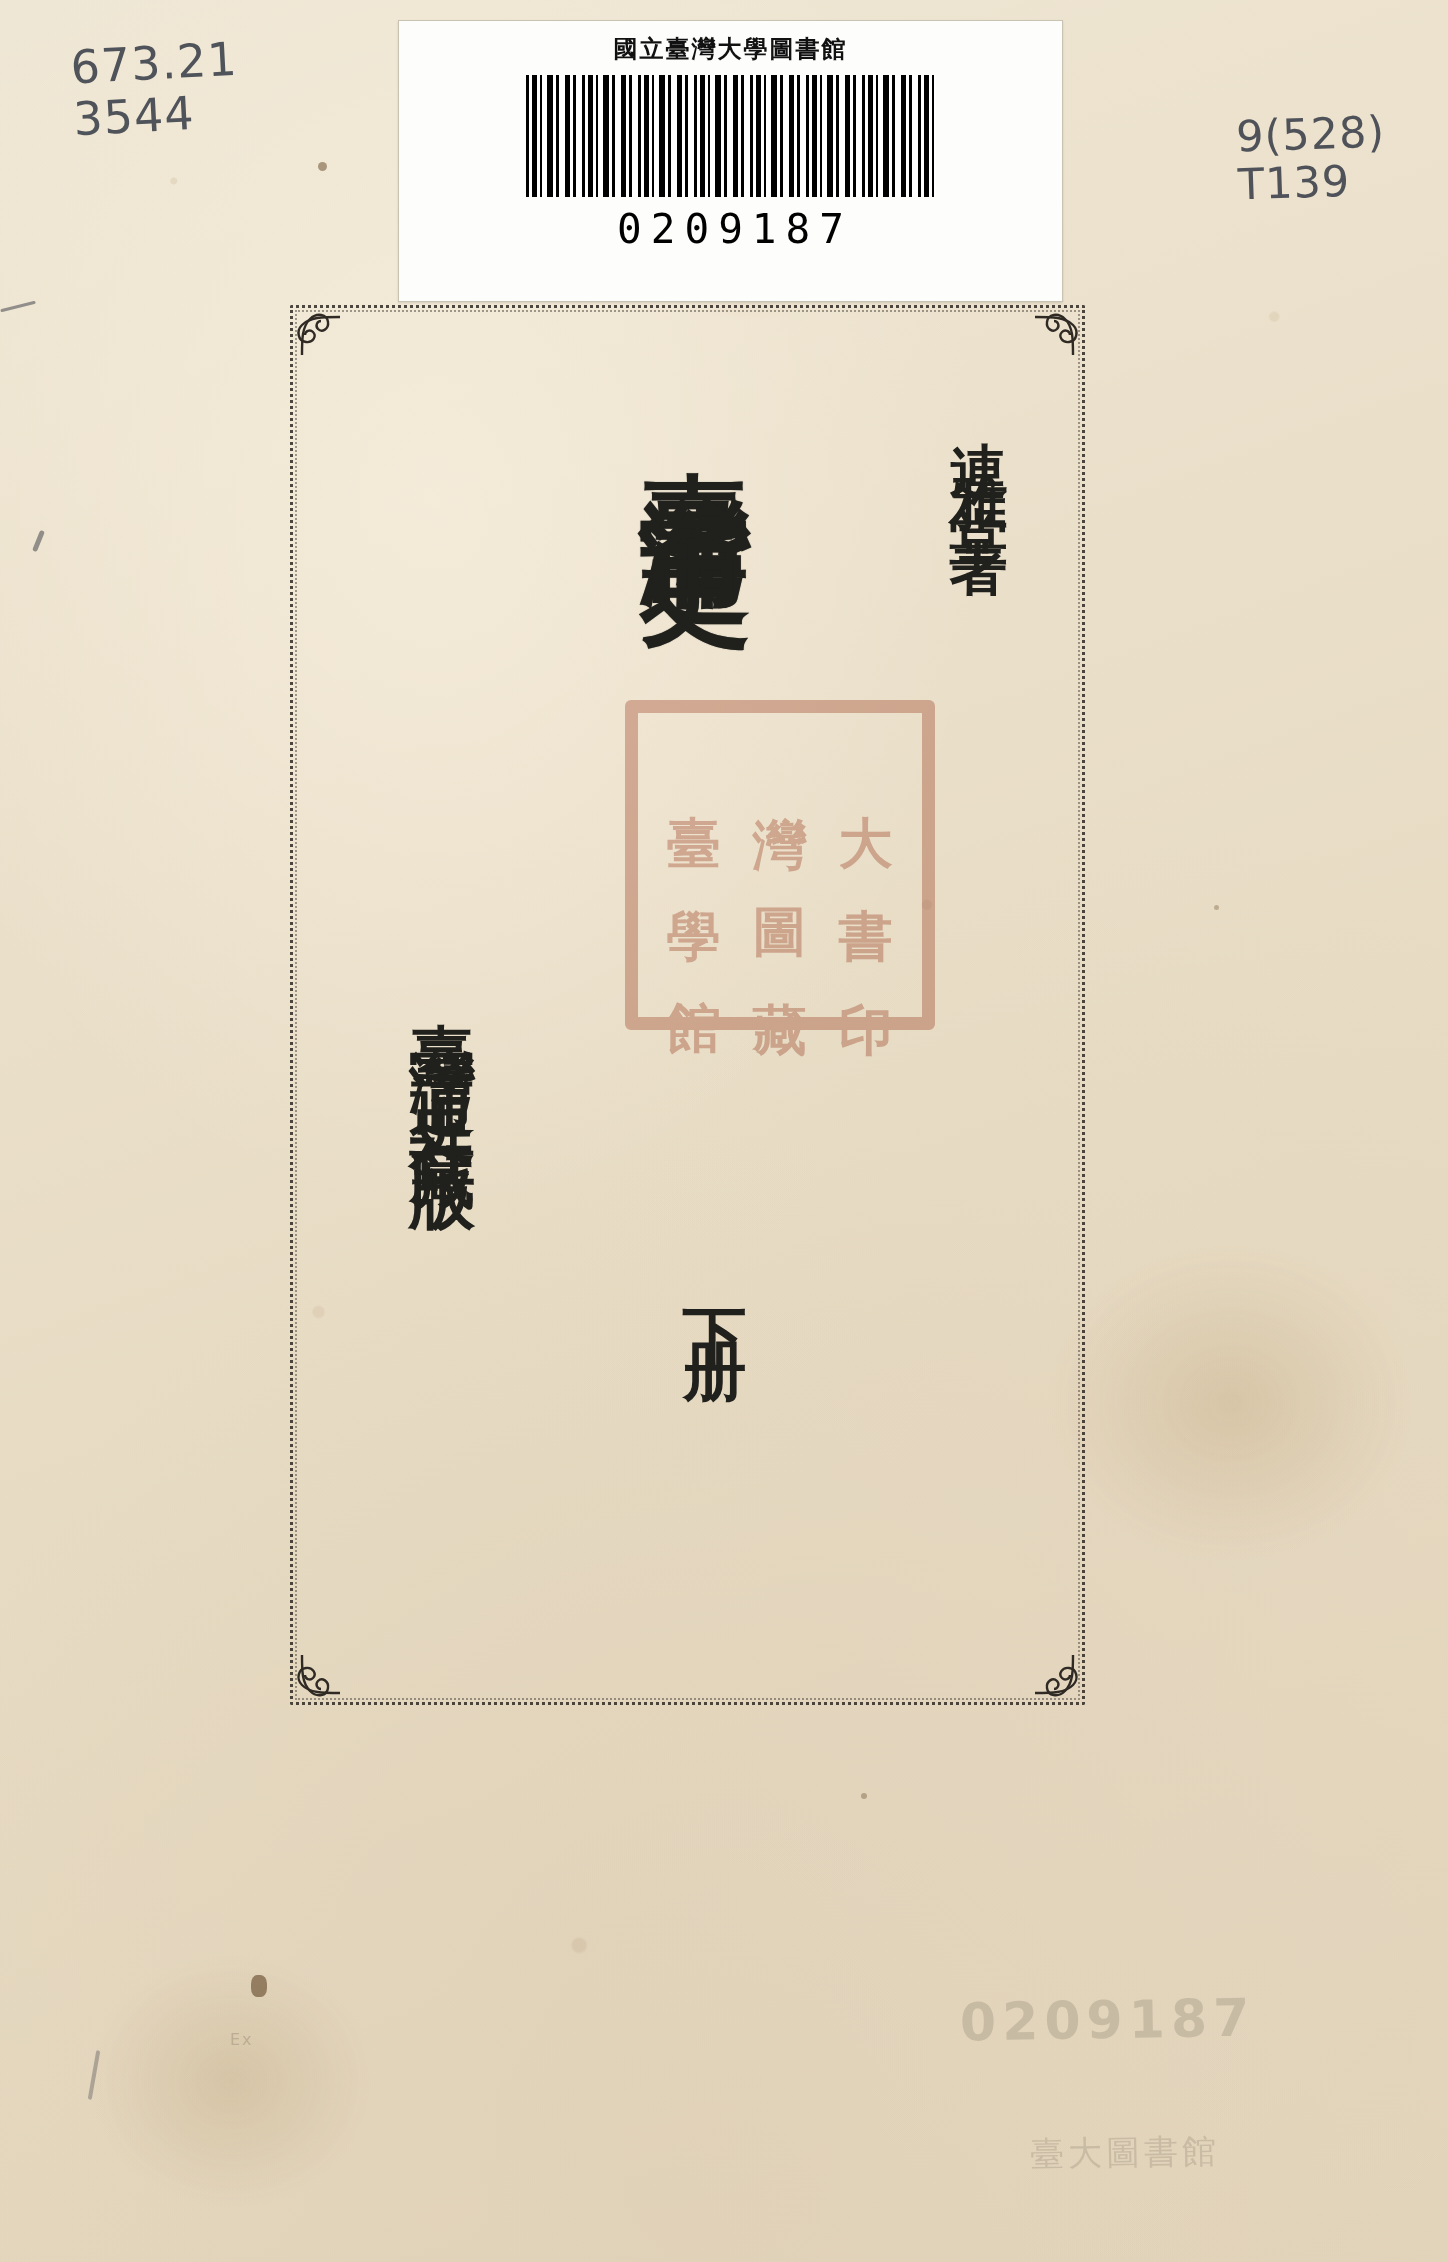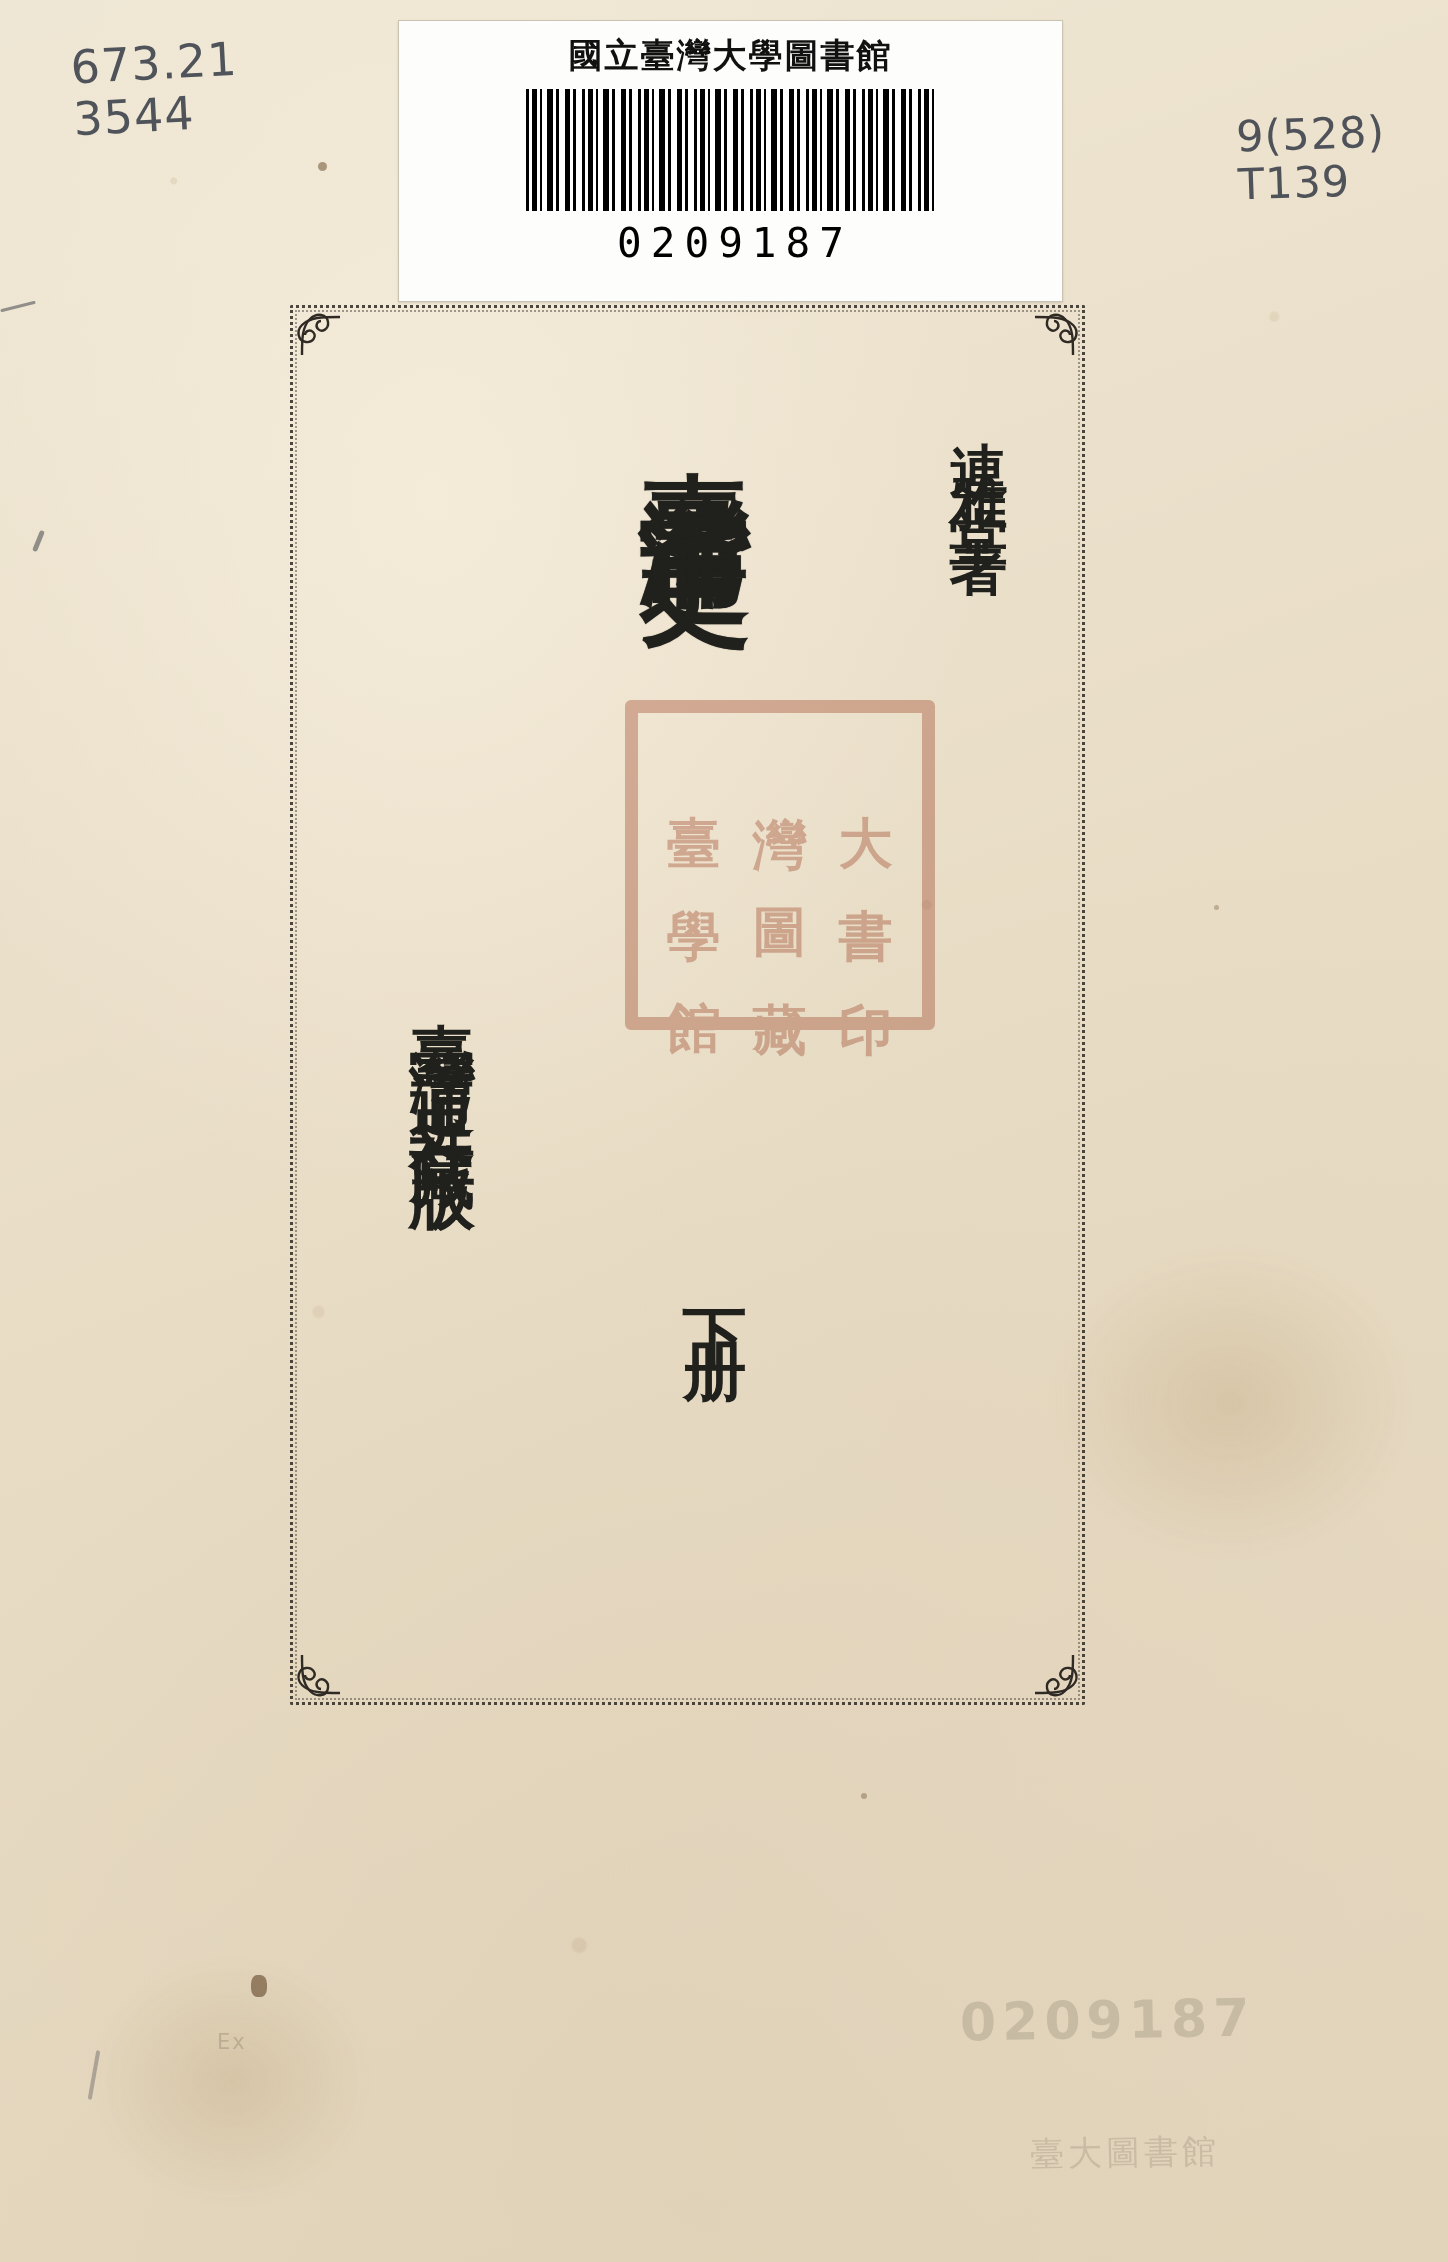--- a/index.html
+++ b/index.html
@@ -90,21 +90,21 @@
     border: 1px solid #c9c3b4;
     box-shadow: 0 1px 2px rgba(0,0,0,0.12);
     display: flex;
     flex-direction: column;
     align-items: center;
     padding-top: 12px;
     box-sizing: border-box;
   }
   .barcode-title {
     font-family: "DejaVu Sans", sans-serif;
-    font-size: 34px;
+    font-size: 24px;
     font-weight: bold;
     letter-spacing: 2px;
     color: #111;
     margin-bottom: 10px;
   }
   .barcode-bars {
     width: 410px;
     height: 122px;
     background-image: repeating-linear-gradient(
       to right,
@@ -252,23 +252,23 @@
   #faint-stamp-text {
     left: 1030px;
     top: 2130px;
     font-size: 34px;
     font-family: "DejaVu Serif", serif;
     letter-spacing: 4px;
     transform: rotate(-1deg);
     color: rgba(150,138,118,0.32);
   }
   #faint-mark-left {
-    left: 217px;
+    left: 230px;
     top: 2030px;
-    font-size: 21px;
+    font-size: 16px;
     color: rgba(150,138,118,0.45);
     letter-spacing: 2px;
   }
 </style>
 </head>
 <body>
 
 <div class="page">
 
   <div class="grain"></div>

